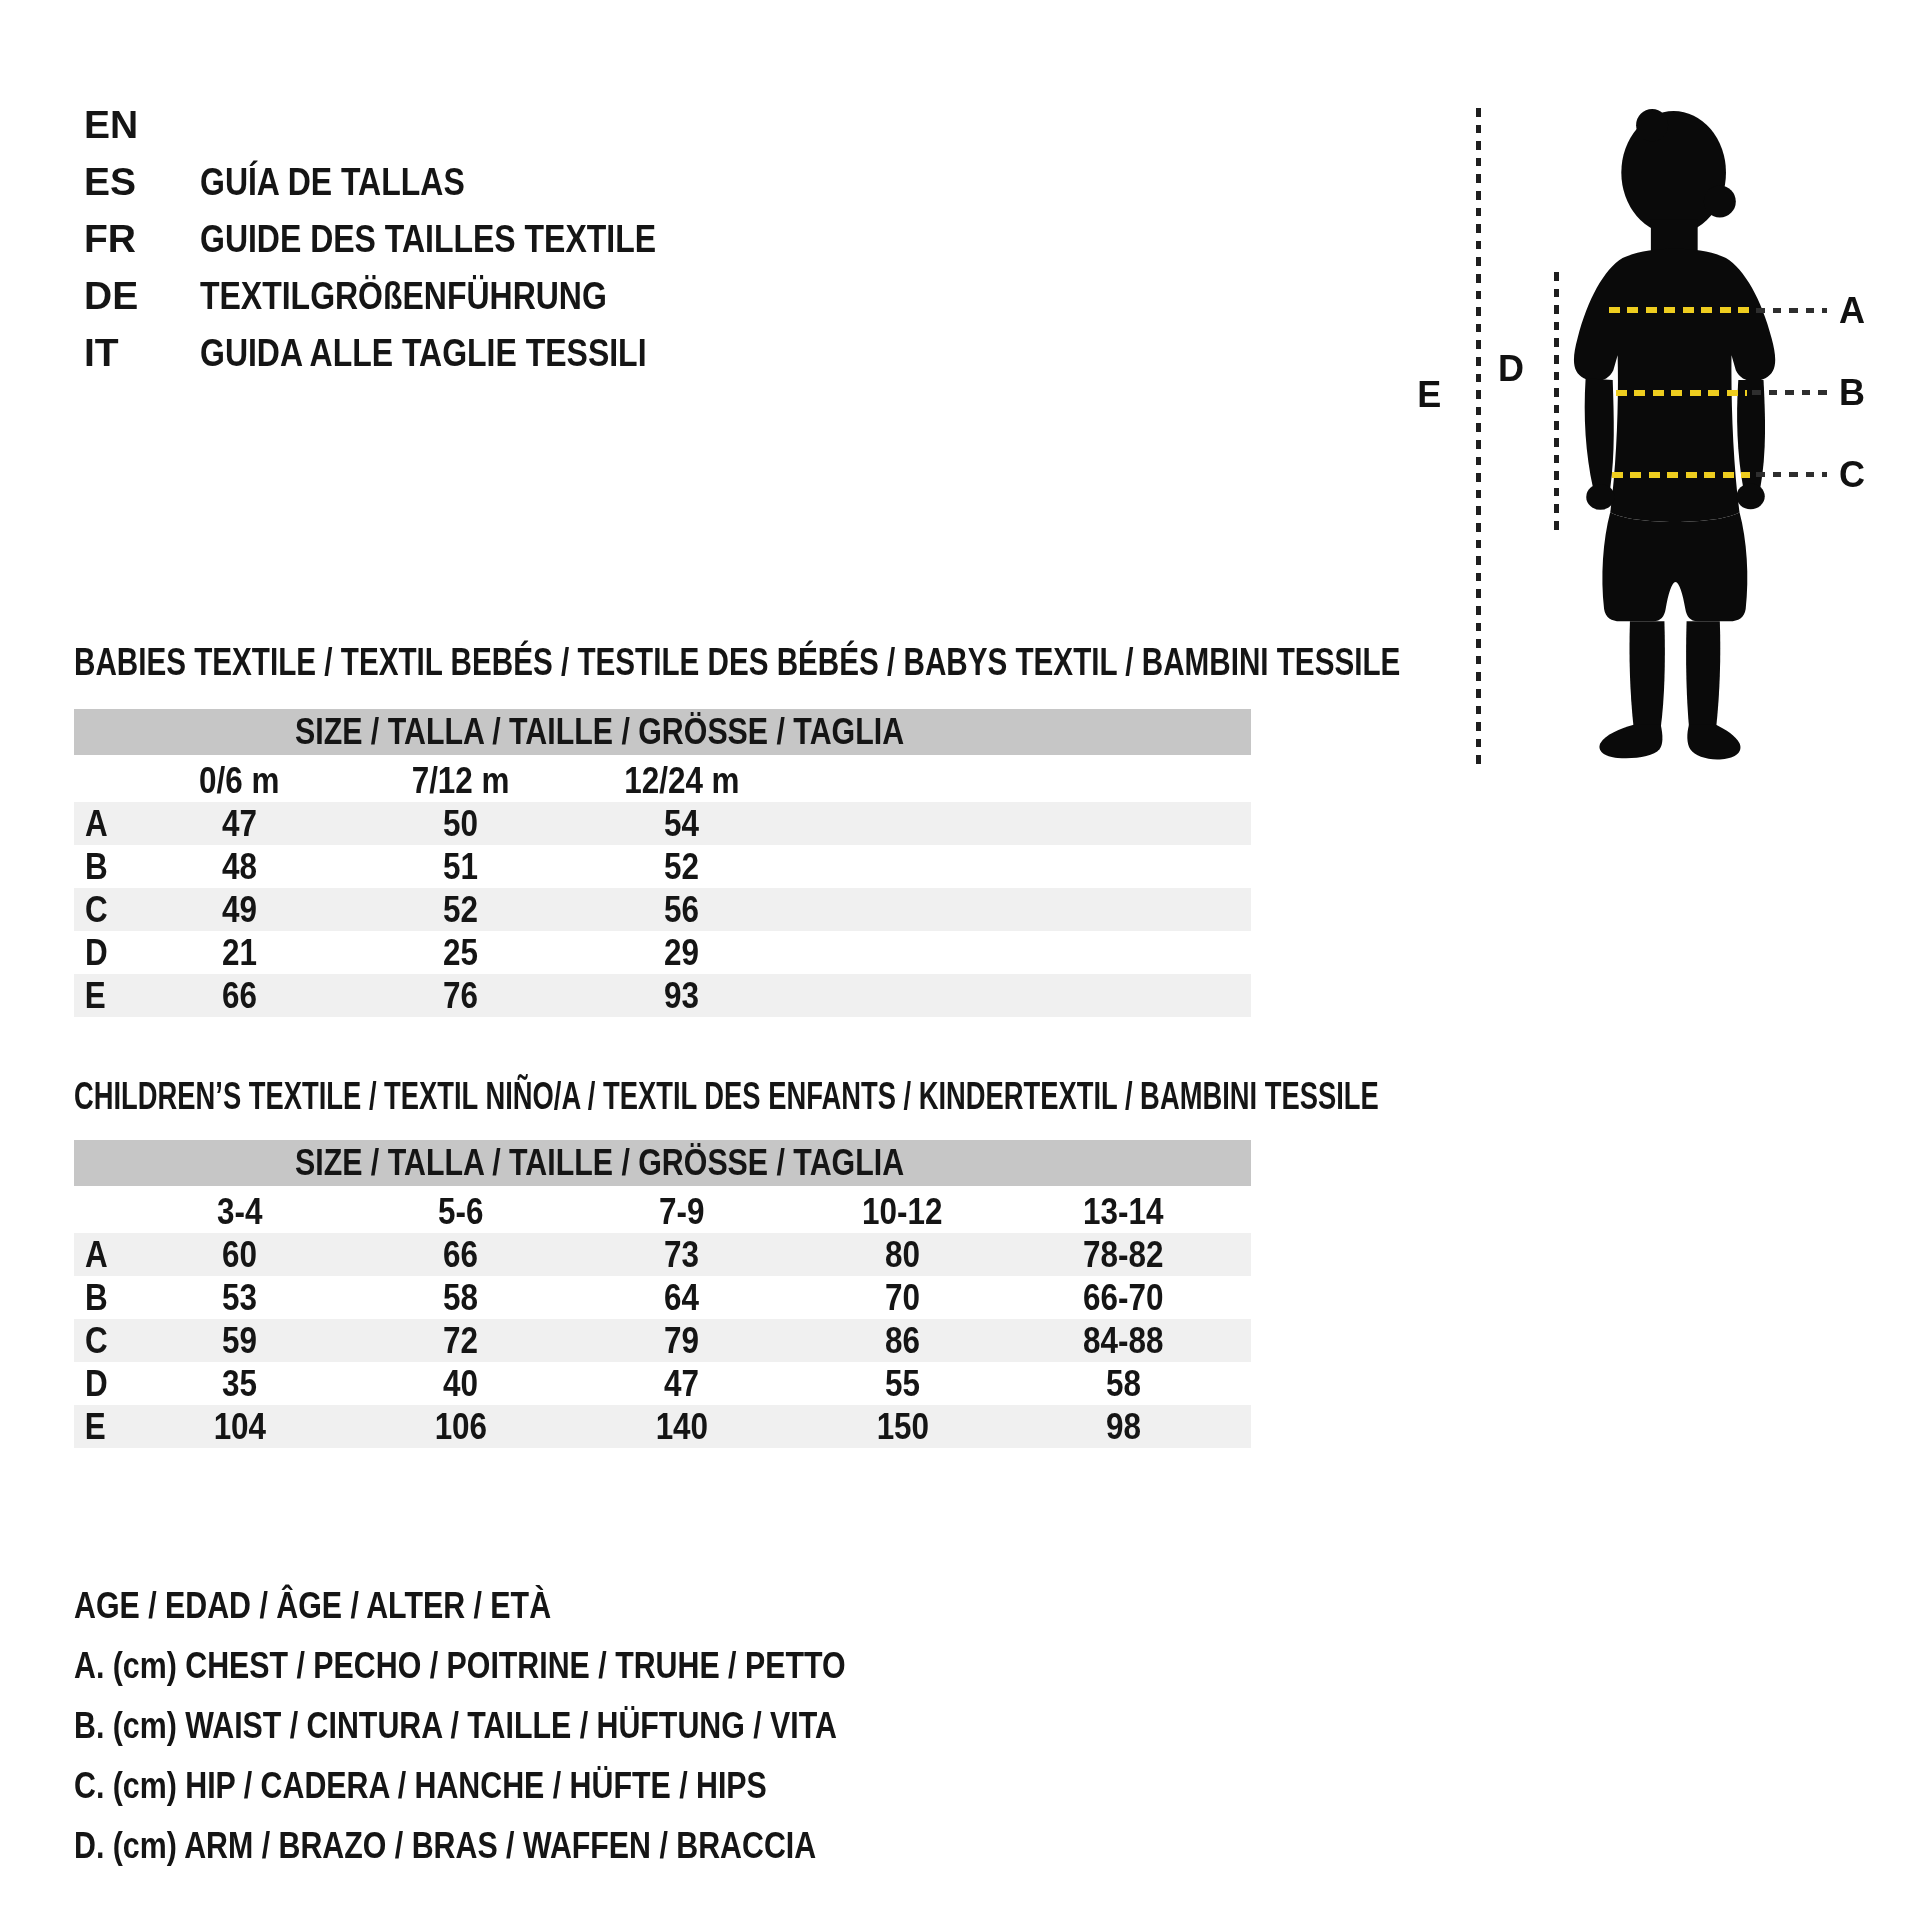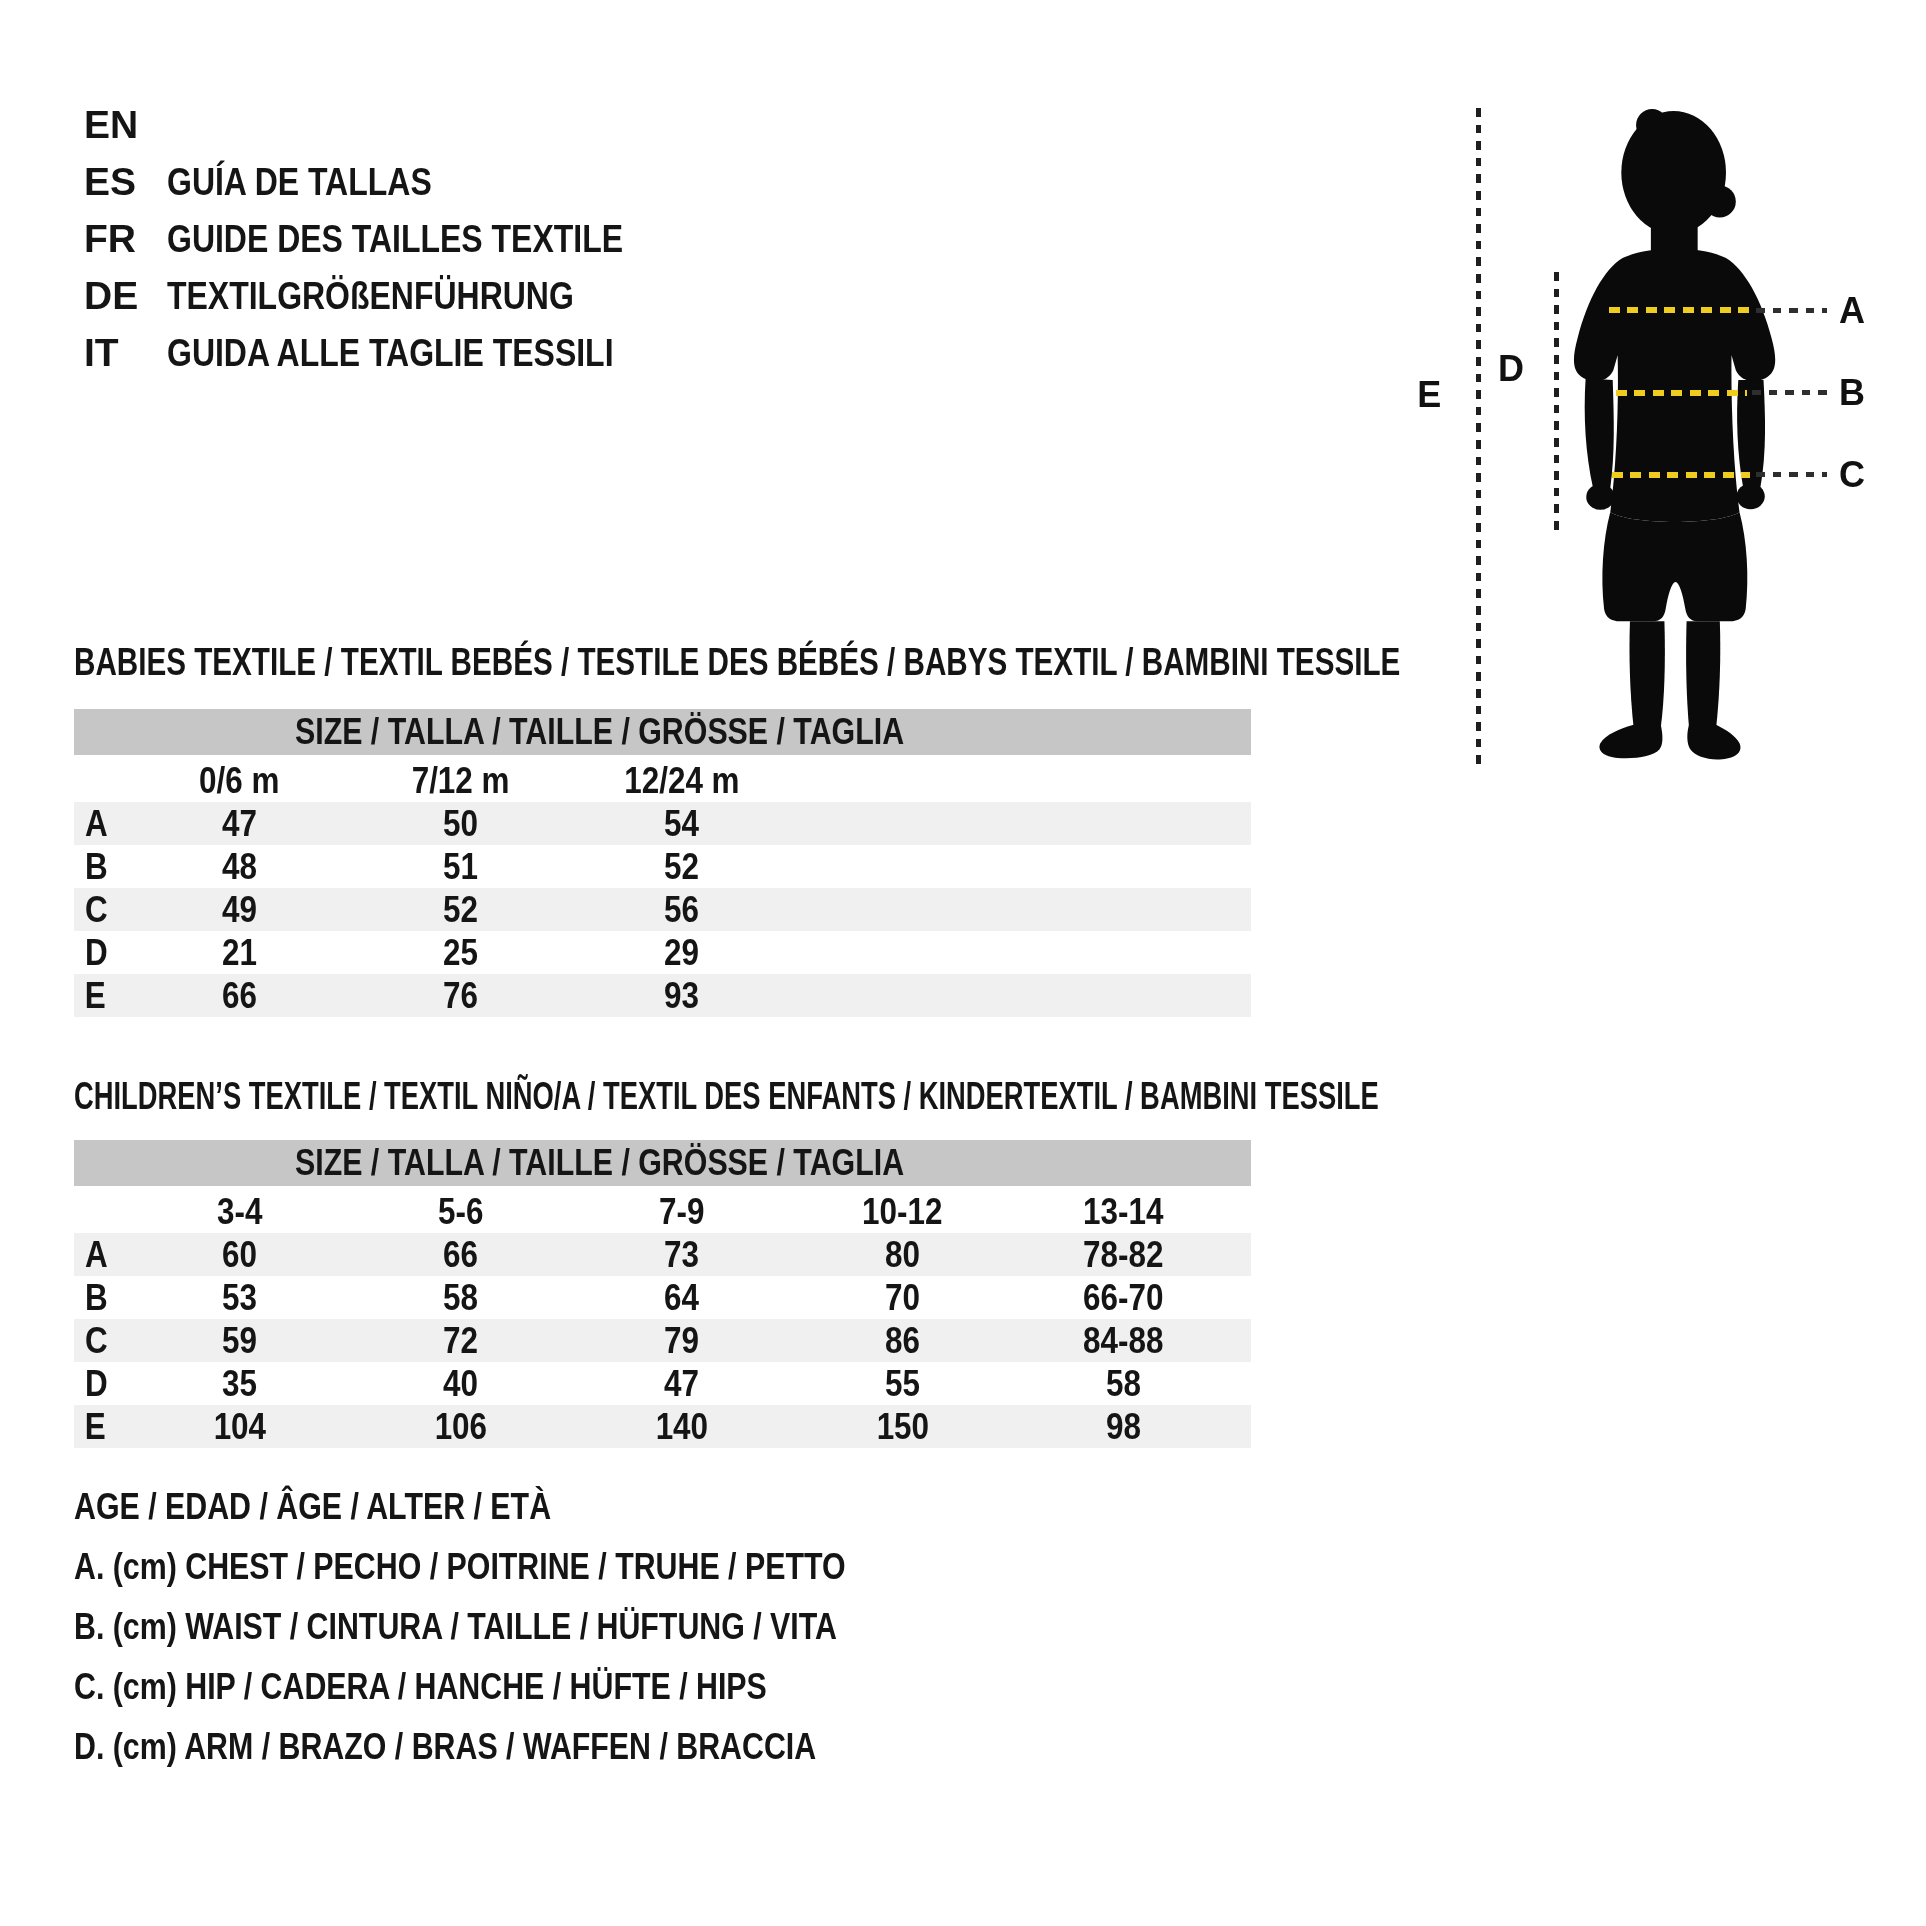--- a/index.html
+++ b/index.html
@@ -15,21 +15,21 @@
     width:1926px;height:1926px;position:relative;background:#ffffff;
     font-family:"Liberation Sans","DejaVu Sans",sans-serif;
     color:var(--text);overflow:hidden;
   }
   .abs{position:absolute;}
   
   .cxl{display:inline-block;white-space:nowrap;transform:scaleX(.82);transform-origin:0 50%;}
   .cxc{display:inline-block;white-space:nowrap;transform:scaleX(.85);transform-origin:50% 50%;}
 
   
-  .lang-row{display:flex;height:57px;align-items:center;font-size:39px;font-weight:700;}
+  .lang-row{display:flex;height:57px;align-items:center;font-size:39px;font-weight:700;gap:33px;}
   .lang-code{width:83px;flex:0 0 83px;}
   
   .heading{height:43px;line-height:43px;font-size:38px;font-weight:700;white-space:nowrap;}
 
   
   .table{width:1177px;}
   .sizebar{height:46px;background:var(--barbg);display:flex;align-items:center;
            padding-left:8.6px;box-sizing:border-box;font-size:37px;font-weight:700;justify-content:center;}
   .trow{display:flex;height:43px;align-items:flex-end;}
   .trow.head{height:47px;background:#ffffff !important;}
@@ -351,21 +351,21 @@
         <div class="cell">
           <span class="cxc">150</span>
         </div>
         <div class="cell">
           <span class="cxc">98</span>
         </div>
       </div>
     </div>
 </div>
 
-<div class="abs" style="left:74px;top:1477px;text-align:right;">
+<div class="abs" style="left:74px;top:1576px;text-align:right;">
   <div class="legend-line">
       <span class="cxl">AGE / EDAD / ÂGE / ALTER / ETÀ</span>
     </div>
   <div class="legend-line">
       <span class="cxl">A. (cm) CHEST / PECHO / POITRINE / TRUHE / PETTO</span>
     </div>
   <div class="legend-line">
       <span class="cxl">B. (cm) WAIST / CINTURA / TAILLE / HÜFTUNG / VITA</span>
     </div>
   <div class="legend-line">

